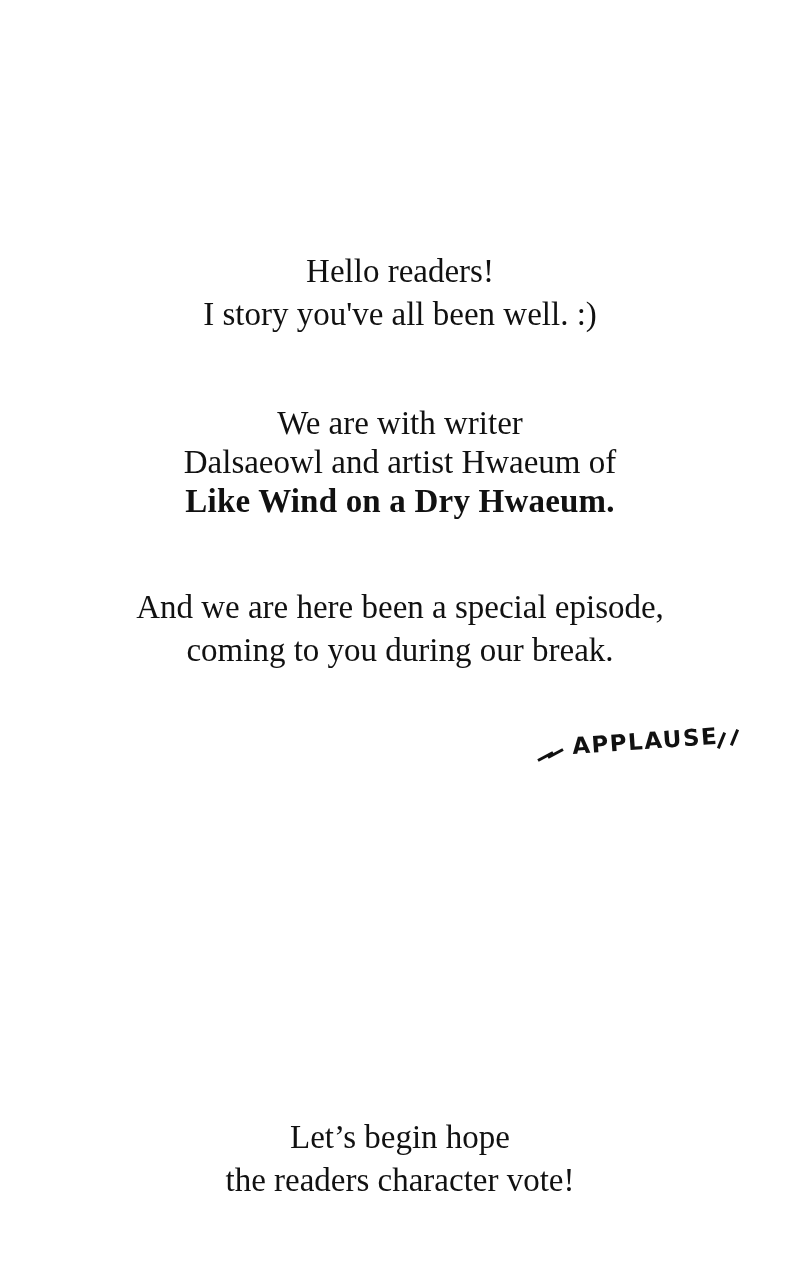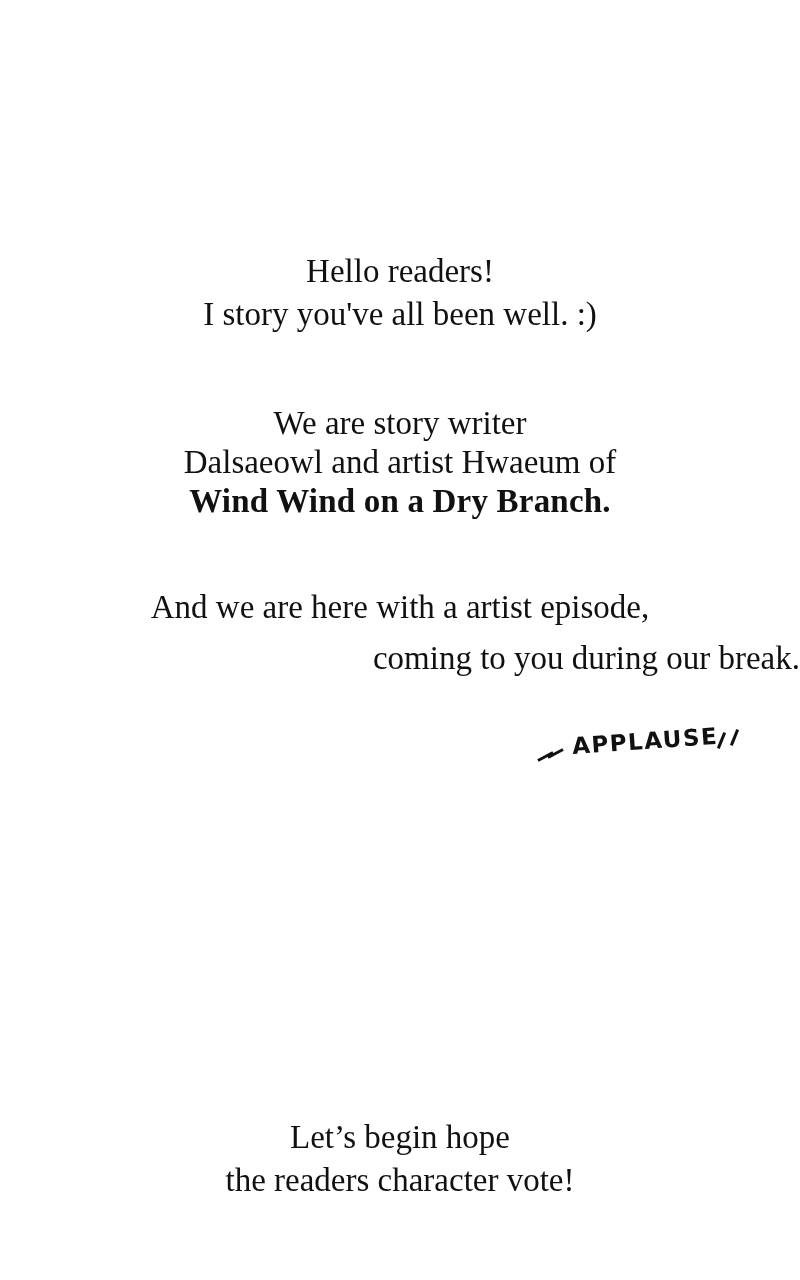--- a/index.html
+++ b/index.html
@@ -55,22 +55,21 @@
     font-weight: bold;
     letter-spacing: 0.2px;
   }
 
   
   #announcement {
     top: 588px;
     font-size: 33px;
   }
   #announcement .line + .line {
-    margin-top: 12px;
-    text-align: right;
+    margin-top: 4px;
   }
 
   
   #applause {
     position: absolute;
     top: 716px;
     right: 40px;
     width: 230px;
     height: 70px;
   }
@@ -109,27 +108,27 @@
 <body>
 
 <div class="page">
 
   <div class="block" id="greeting">
     <span class="line">Hello readers!</span>
     <span class="line">I story you've all been well. :)</span>
   </div>
 
   <div class="block" id="intro">
-    <span class="line">We are story writer</span>
+    <span class="line">We are with writer</span>
     <span class="line">Dalsaeowl and artist Hwaeum of</span>
-    <span class="line strong">Wind Wind on a Dry Branch.</span>
+    <span class="line strong">Like Wind on a Dry Hwaeum.</span>
   </div>
 
   <div class="block" id="announcement">
-    <span class="line">And we are here with a artist episode,</span>
+    <span class="line">And we are here been a special episode,</span>
     <span class="line">coming to you during our break.</span>
   </div>
 
   <div id="applause">
     <span class="tick l1"></span>
     <span class="tick l2"></span>
     <span class="hand-text">APPLAUSE</span>
     <span class="tick r1"></span>
     <span class="tick r2"></span>
   </div>

